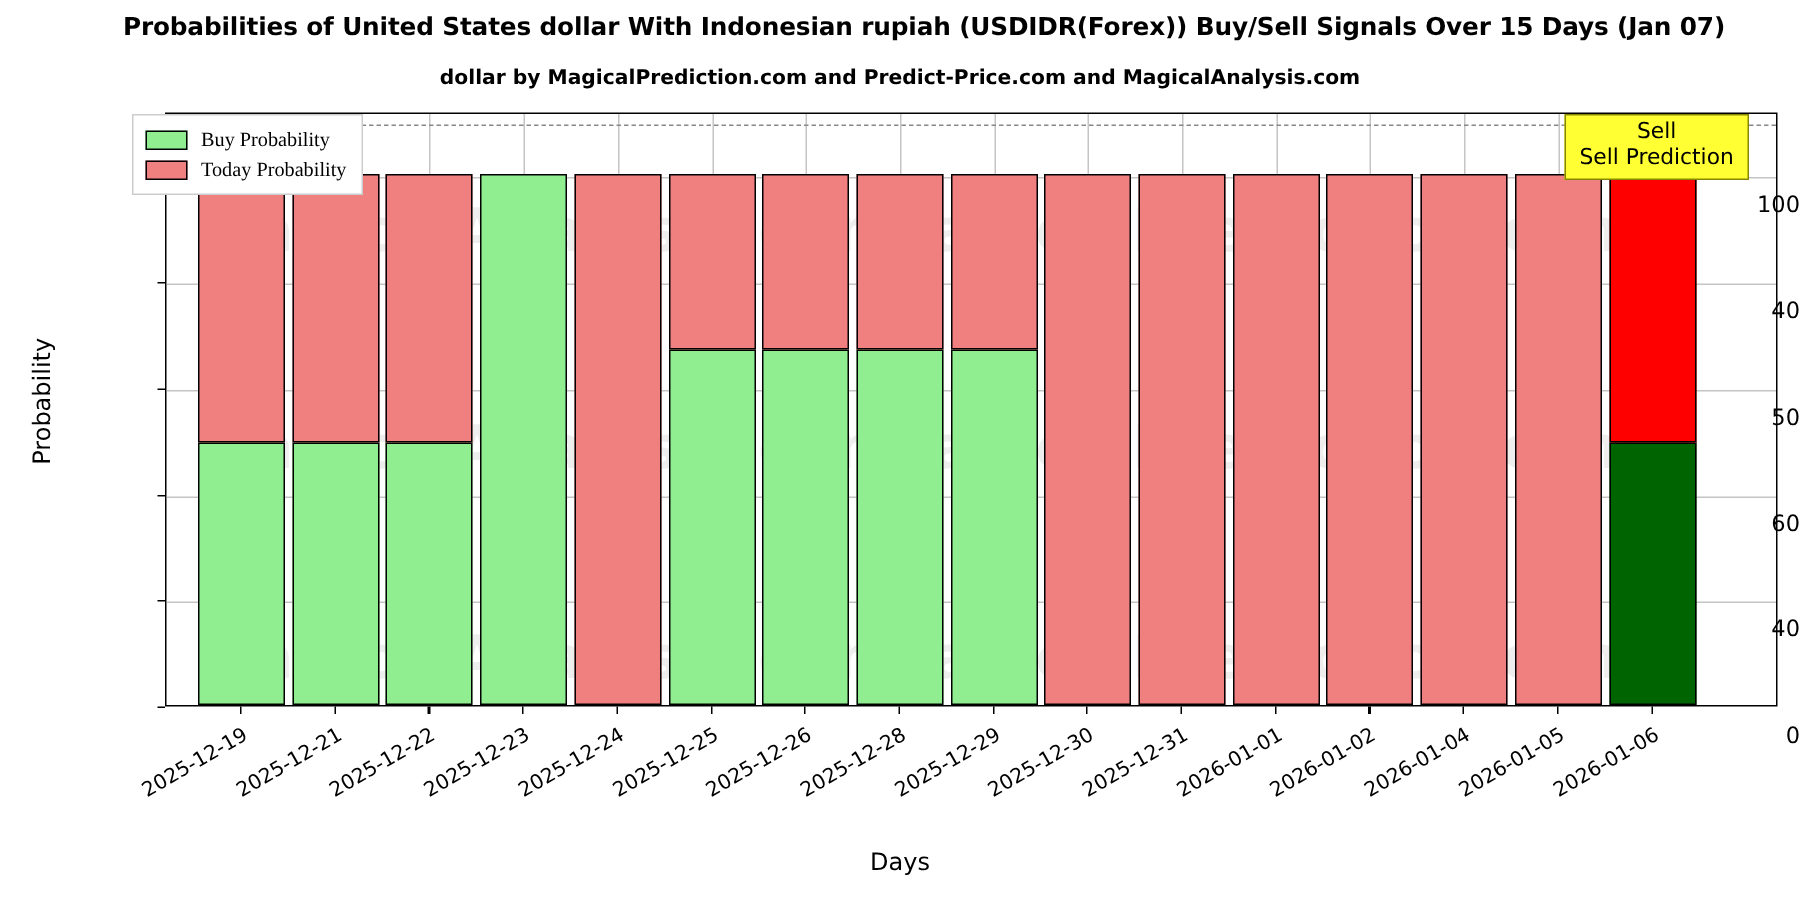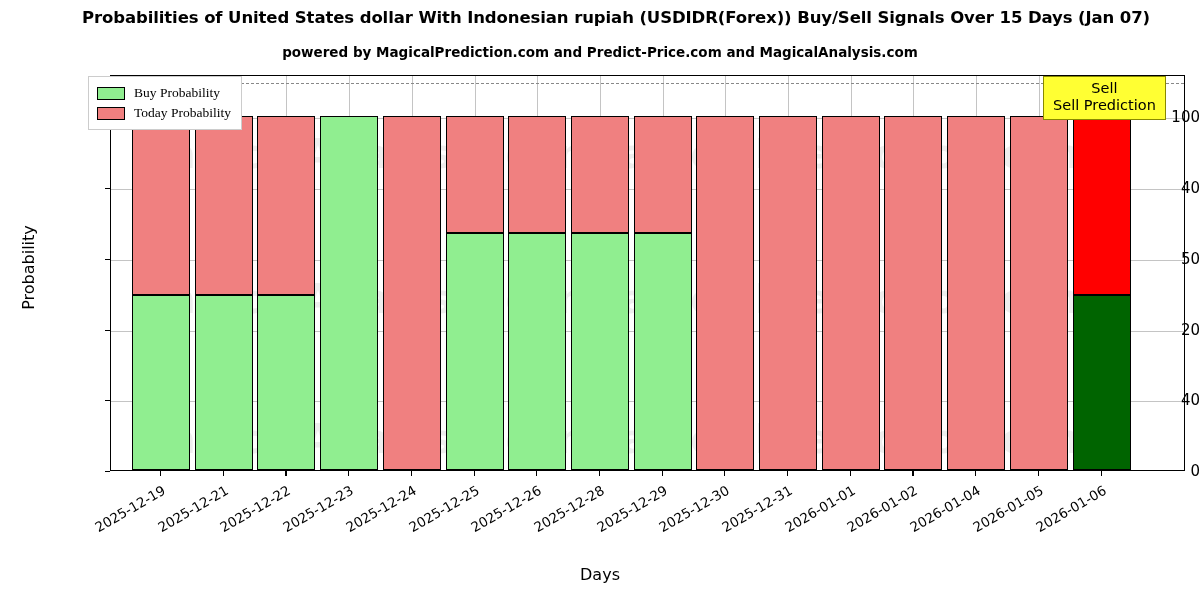--- a/index.html
+++ b/index.html
@@ -121,20 +121,21 @@
     color: #000;
   }
   .ytick-label {
     position: absolute;
     right: 0;
     width: 96px;
     text-align: right;
     font-size: 15px;
     color: #000;
     transform: translateY(-50%);
+    margin-top: 19px;
   }
   .ytick-mark {
     position: absolute;
     width: 5px;
     height: 1.2px;
     background: #000;
     left: 105px;
   }
   .xtick-mark {
     position: absolute;
@@ -192,21 +193,21 @@
     line-height: 17px;
     color: #000;
     text-align: center;
     z-index: 7;
   }
 </style>
 </head>
 <body>
 
 <div id="chart-title">Probabilities of United States dollar With Indonesian rupiah (USDIDR(Forex)) Buy/Sell Signals Over 15 Days (Jan 07)</div>
-<div id="chart-subtitle">powered by MagicalPrediction.com and Predict-Price.com and MagicalAnalysis.com</div>
+<div id="chart-subtitle">dollar by MagicalPrediction.com and Predict-Price.com and MagicalAnalysis.com</div>
 
 <div id="plot-frame">
     <div class="watermark" style="left: 18px; top: 55px;">MagicalAnalysis.com</div>
     <div class="watermark" style="left: 470px; top: 55px;">MagicalPrediction.com</div>
     <div class="watermark" style="left: 18px; top: 200px;">MagicalAnalysis.com</div>
     <div class="watermark" style="left: 470px; top: 200px;">MagicalPrediction.com</div>
     <div class="watermark" style="left: 18px; top: 340px;">MagicalAnalysis.com</div>
     <div class="watermark" style="left: 470px; top: 340px;">MagicalPrediction.com</div>
     <div class="hgrid" style="top: 325.286px;"></div>
     <div class="hgrid" style="top: 254.571px;"></div>
@@ -304,21 +305,21 @@
 
 <div id="today-box">
   <div>Sell</div>
   <div>Sell Prediction</div>
 </div>
 
 <div class="ytick-label" style="top: 471px;">0</div>
 <div class="ytick-mark" style="top: 471px;"></div>
 <div class="ytick-label" style="top: 400.286px;">40</div>
 <div class="ytick-mark" style="top: 400.286px;"></div>
-<div class="ytick-label" style="top: 329.571px;">20</div>
+<div class="ytick-label" style="top: 329.571px;">60</div>
 <div class="ytick-mark" style="top: 329.571px;"></div>
 <div class="ytick-label" style="top: 258.857px;">50</div>
 <div class="ytick-mark" style="top: 258.857px;"></div>
 <div class="ytick-label" style="top: 188.143px;">40</div>
 <div class="ytick-mark" style="top: 188.143px;"></div>
 <div class="ytick-label" style="top: 117.429px;">100</div>
 <div class="ytick-mark" style="top: 117.429px;"></div>
 <div class="xtick-mark" style="left: 160px;"></div>
 <div class="xtick-label" style="left: -40px; width: 200px;">2025-12-19</div>
 <div class="xtick-mark" style="left: 222.7px;"></div>

